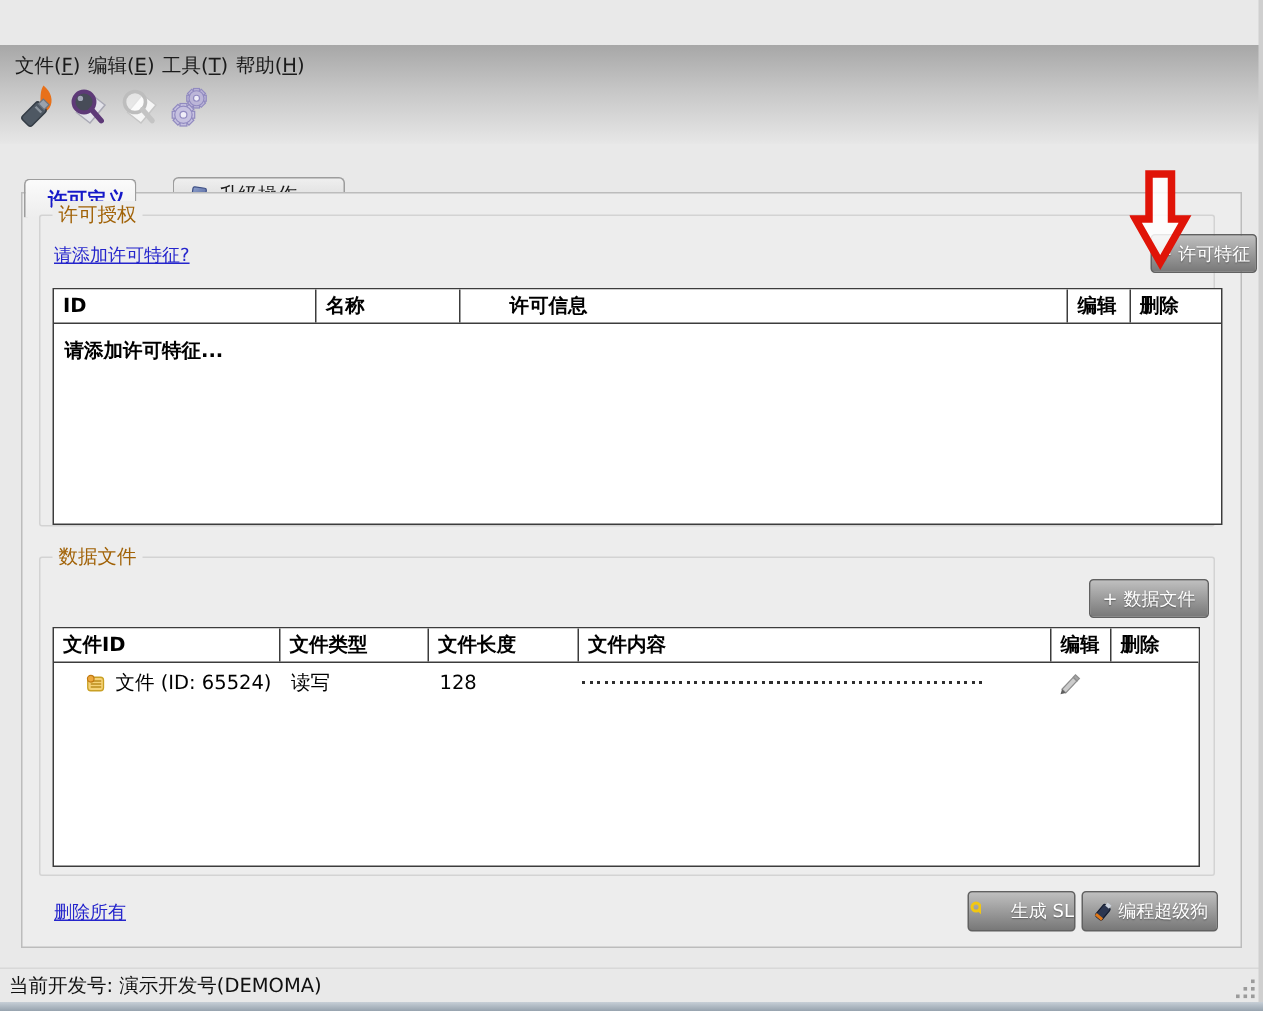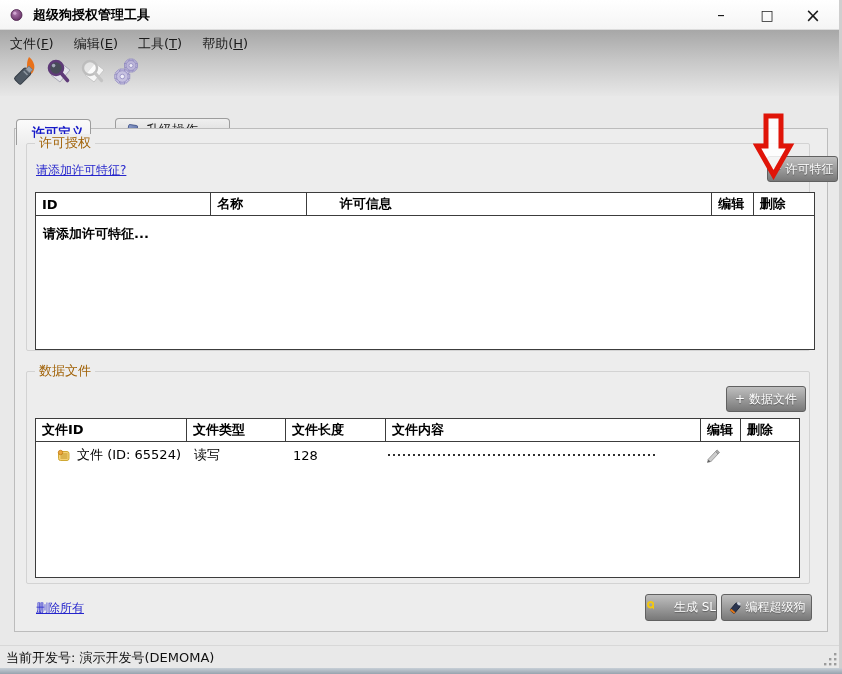--- a/index.html
+++ b/index.html
@@ -30,21 +30,21 @@
   }
   .win-btn.min { font-size:15px; }
   .win-btn.max { font-size:14px; }
   .win-btn.close { font-size:19px; }
   
   .band {
     position:absolute; left:0; top:30px; width:842px; height:66px;
     background:linear-gradient(180deg,#a7a7a7 0%,#c6c6c6 45%,#e7e7e7 100%);
   }
   .menubar {
-    position:absolute; left:8px; top:34px; height:20px; display:flex; gap:16px;
+    position:absolute; left:8px; top:34px; height:20px; display:flex; gap:1px;
     font-size:13px; color:#1b1b1b;
   }
   .menu-item { padding:1px 2px; white-space:nowrap; }
   .toolbar { position:absolute; left:10px; top:55px; display:flex; gap:4px; }
   .tool-btn { width:30px; height:34px; display:flex; align-items:center; justify-content:center; }
   
   .tab {
     position:absolute; border:1px solid #9d9d9d; border-bottom:none;
     border-radius:4px 4px 0 0; display:flex; align-items:center; gap:6px;
     padding:0 9px; font-size:13px; white-space:nowrap;
@@ -130,38 +130,20 @@
   }
   .right-edge {
     position:absolute; right:0; top:0; width:3px; height:668px; background:#cfcfcf;
   }
 </style>
 </head>
 <body>
 
 <div class="window">
 
-  <div class="titlebar">
-    <svg class="app-icon" width="15" height="15">
-      <defs>
-        <radialGradient id="gp" cx="40%" cy="35%" r="75%">
-          <stop offset="0%" stop-color="#b07ab0"></stop>
-            <stop offset="100%" stop-color="#5e2a5e"></stop>
-        </radialGradient>
-      </defs>
-      <circle cx="7.5" cy="8" r="5.5" fill="url(#gp)" stroke="#4a1f4a" stroke-width="0.8"></circle>
-      <circle cx="5.8" cy="6.2" r="1.6" fill="#d9b3d9" opacity="0.8"></circle>
-    </svg>
-    <span class="title-text">超级狗授权管理工具</span>
-    <div class="win-controls">
-      <div class="win-btn min">–</div>
-      <div class="win-btn max">□</div>
-      <div class="win-btn close">×</div>
-    </div>
-  </div>
 
   <div class="band"></div>
 
   <div class="menubar">
     <span class="menu-item"><span>文件(</span><u>F</u><span>)</span></span>
     <span class="menu-item"><span>编辑(</span><u>E</u><span>)</span></span>
     <span class="menu-item"><span>工具(</span><u>T</u><span>)</span></span>
     <span class="menu-item"><span>帮助(</span><u>H</u><span>)</span></span>
   </div>
 

